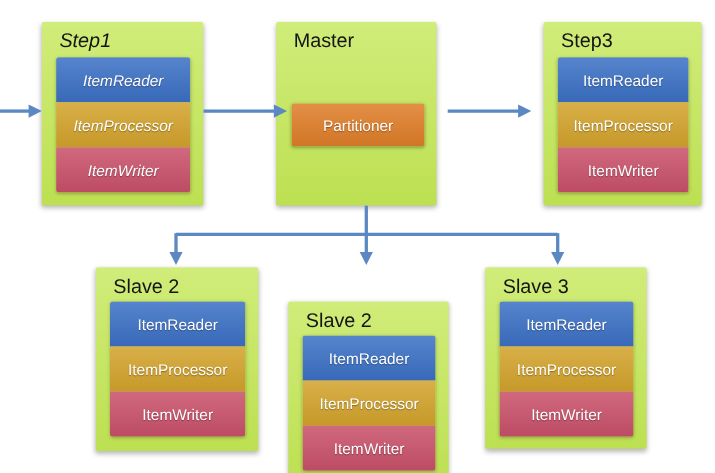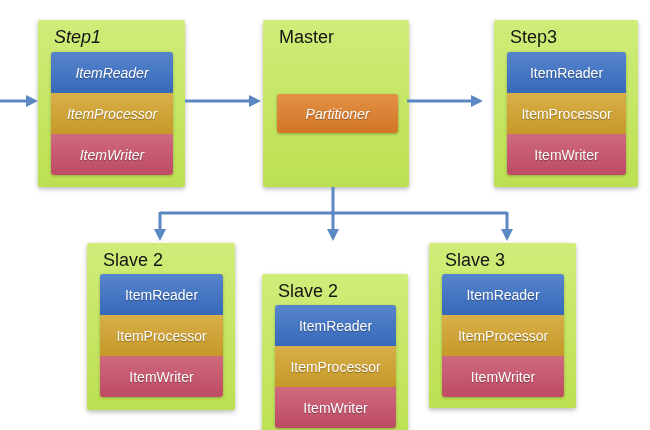--- a/index.html
+++ b/index.html
@@ -48,27 +48,27 @@
     font-size: 14px;
     text-shadow: 0 1px 1px rgba(0,0,0,0.35);
     background-image: linear-gradient(rgba(255,255,255,0.14), rgba(0,0,0,0.06));
   }
   .reader     { background-color: var(--item-reader, #3b70c4); }
   .processor  { background-color: var(--item-processor, #d2a22b); }
   .writer     { background-color: var(--item-writer, #c85069); }
   .partitioner{ background-color: var(--partitioner, #de7d28); height: 39px; }
 
   .pos-step1  { left: 38px;  top: 20px;  width: 147px; height: 167px; font-style: italic; }
-  .pos-master { left: 263px; top: 20px;  width: 146px; height: 167px; text-align: right; }
+  .pos-master { left: 251px; top: 20px;  width: 146px; height: 167px; text-align: right; }
   .pos-step3  { left: 494px; top: 20px;  width: 144px; height: 167px; }
   .pos-slave1 { left: 87px;  top: 243px; width: 148px; height: 167px; }
   .pos-slave2 { left: 262px; top: 243px; width: 146px; height: 167px; margin-top: 31px; }
-  .pos-slave3 { left: 429px; top: 243px; width: 147px; height: 165px; }
+  .pos-slave3 { left: 441px; top: 243px; width: 147px; height: 165px; }
 
-  .pos-master .stack { top: 74px; left: 14px; right: 11px; box-shadow: 0 1px 3px rgba(0,0,0,0.3); font-style: italic; }
+  .pos-master .stack { top: 74px; left: 14px; right: 11px; box-shadow: 0 1px 3px rgba(0,0,0,0.3); }
   .pos-slave1 .stack, .pos-slave2 .stack, .pos-slave3 .stack { top: 31px; }
 
   svg.arrows {
     position: absolute;
     left: 0; top: 0;
     width: 650px; height: 430px;
     pointer-events: none;
   }
   .arrow-line { stroke: var(--arrow, #5b87c2); stroke-width: 3; fill: none; }
   .arrow-head { fill: var(--arrow, #5b87c2); stroke: none; }

